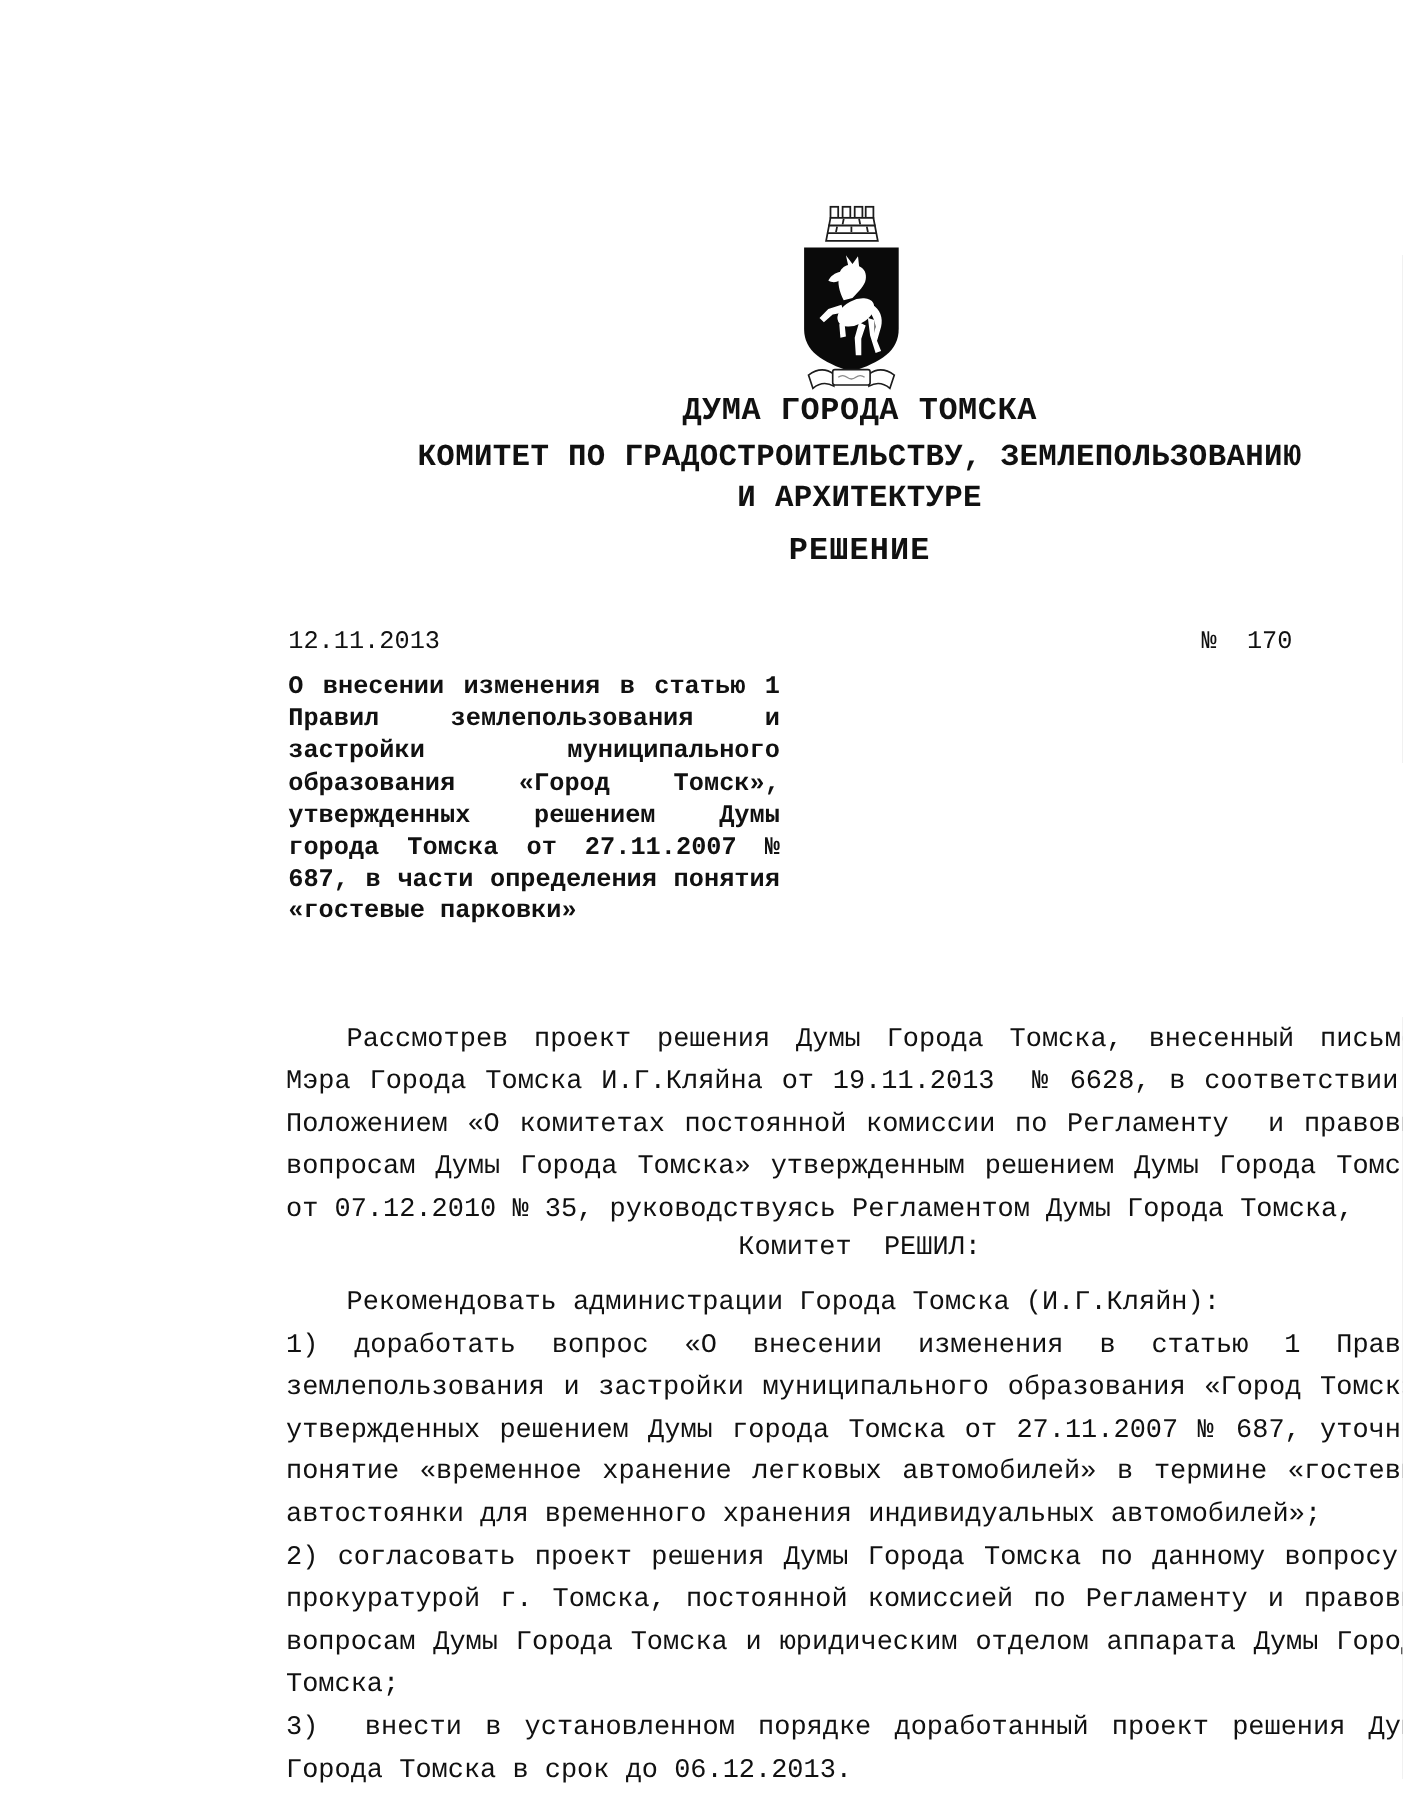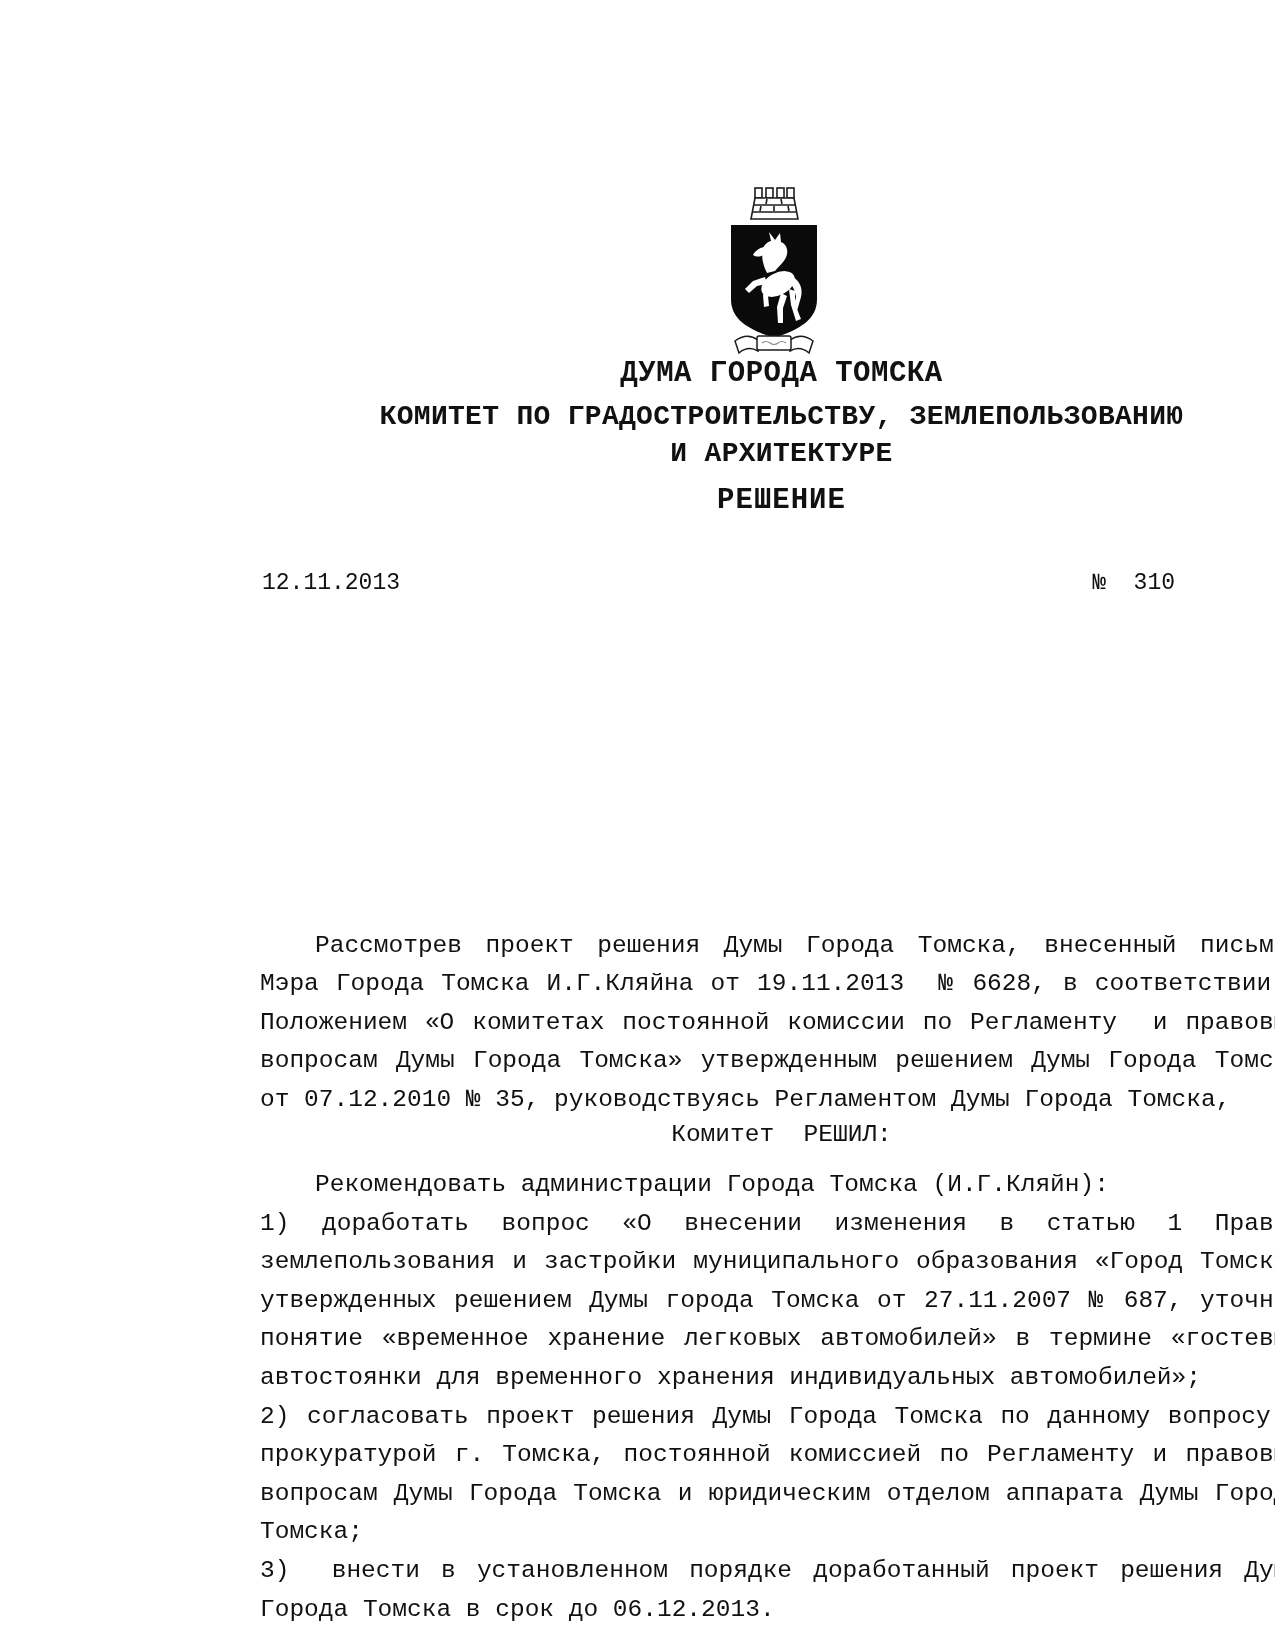--- a/index.html
+++ b/index.html
@@ -108,23 +108,24 @@
 
   <div class="committee">
     <div class="t">КОМИТЕТ ПО ГРАДОСТРОИТЕЛЬСТВУ, ЗЕМЛЕПОЛЬЗОВАНИЮ</div>
     <div class="t">И АРХИТЕКТУРЕ</div>
   </div>
 
   <div class="doc-type t">РЕШЕНИЕ</div>
 
   <div class="meta-row">
     <span class="t">12.11.2013</span>
-    <span class="doc-number t">№  310</span>
+    <span class="doc-number t">№  170</span>
   </div>
 
+  <div class="subject t">О внесении изменения в статью 1 Правил землепользования и застройки муниципального образования «Город Томск», утвержденных решением Думы города Томска от 27.11.2007 № 687, в части определения понятия «гостевые парковки»</div>
 
   <p class="preamble t">Рассмотрев проект решения Думы Города Томска, внесенный письмом Мэра Города Томска И.Г.Кляйна от 19.11.2013  № 6628, в соответствии с Положением «О комитетах постоянной комиссии по Регламенту  и правовым вопросам Думы Города Томска» утвержденным решением Думы Города Томска от 07.12.2010 № 35, руководствуясь Регламентом Думы Города Томска,</p>
 
   <div class="resolved-heading t">Комитет  РЕШИЛ:</div>
 
   <div class="operative">
     <p class="intro t">Рекомендовать администрации Города Томска (И.Г.Кляйн):</p>
     <p class="t">1) доработать вопрос «О внесении изменения в статью 1 Правил землепользования и застройки муниципального образования «Город Томск», утвержденных решением Думы города Томска от 27.11.2007 № 687, уточнив понятие «временное хранение легковых автомобилей» в термине «гостевые автостоянки для временного хранения индивидуальных автомобилей»;</p>
     <p class="t">2) согласовать проект решения Думы Города Томска по данному вопросу с прокуратурой г. Томска, постоянной комиссией по Регламенту и правовым вопросам Думы Города Томска и юридическим отделом аппарата Думы Города Томска;</p>
     <p class="t">3)  внести в установленном порядке доработанный проект решения Думы Города Томска в срок до 06.12.2013.</p>

